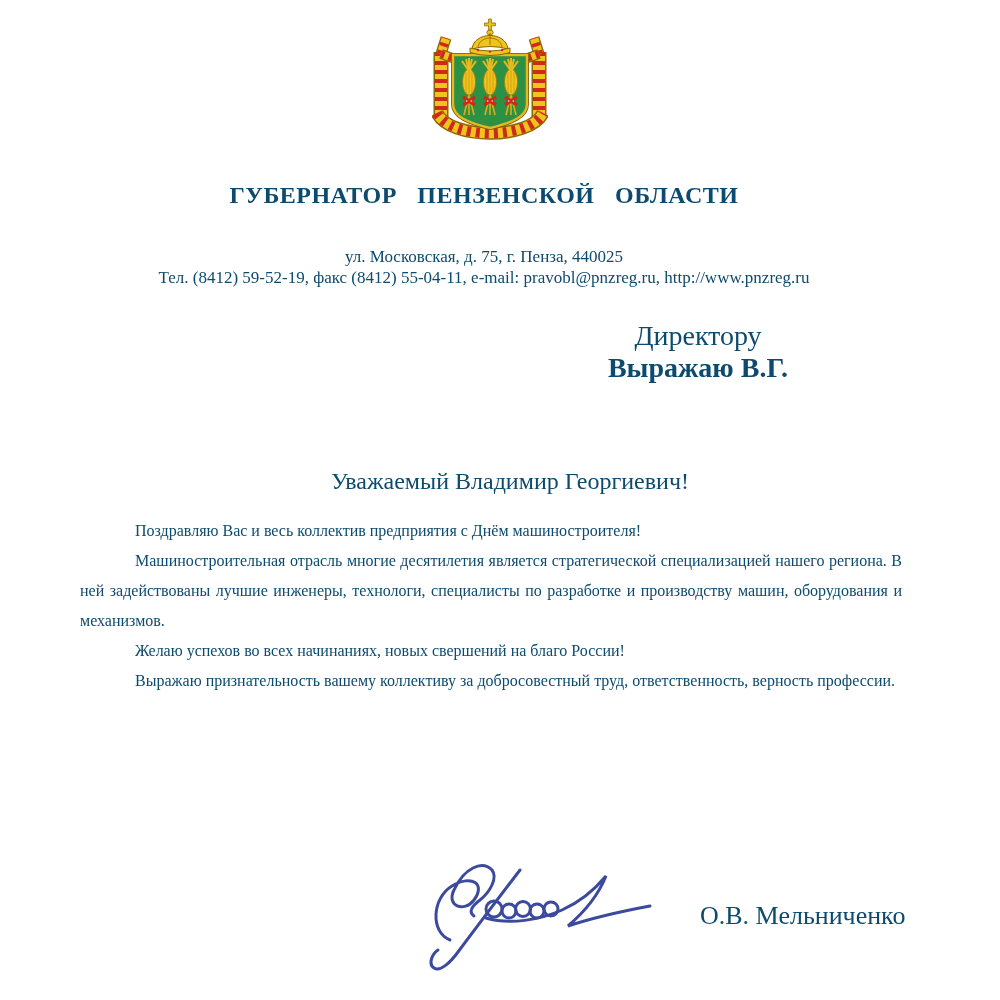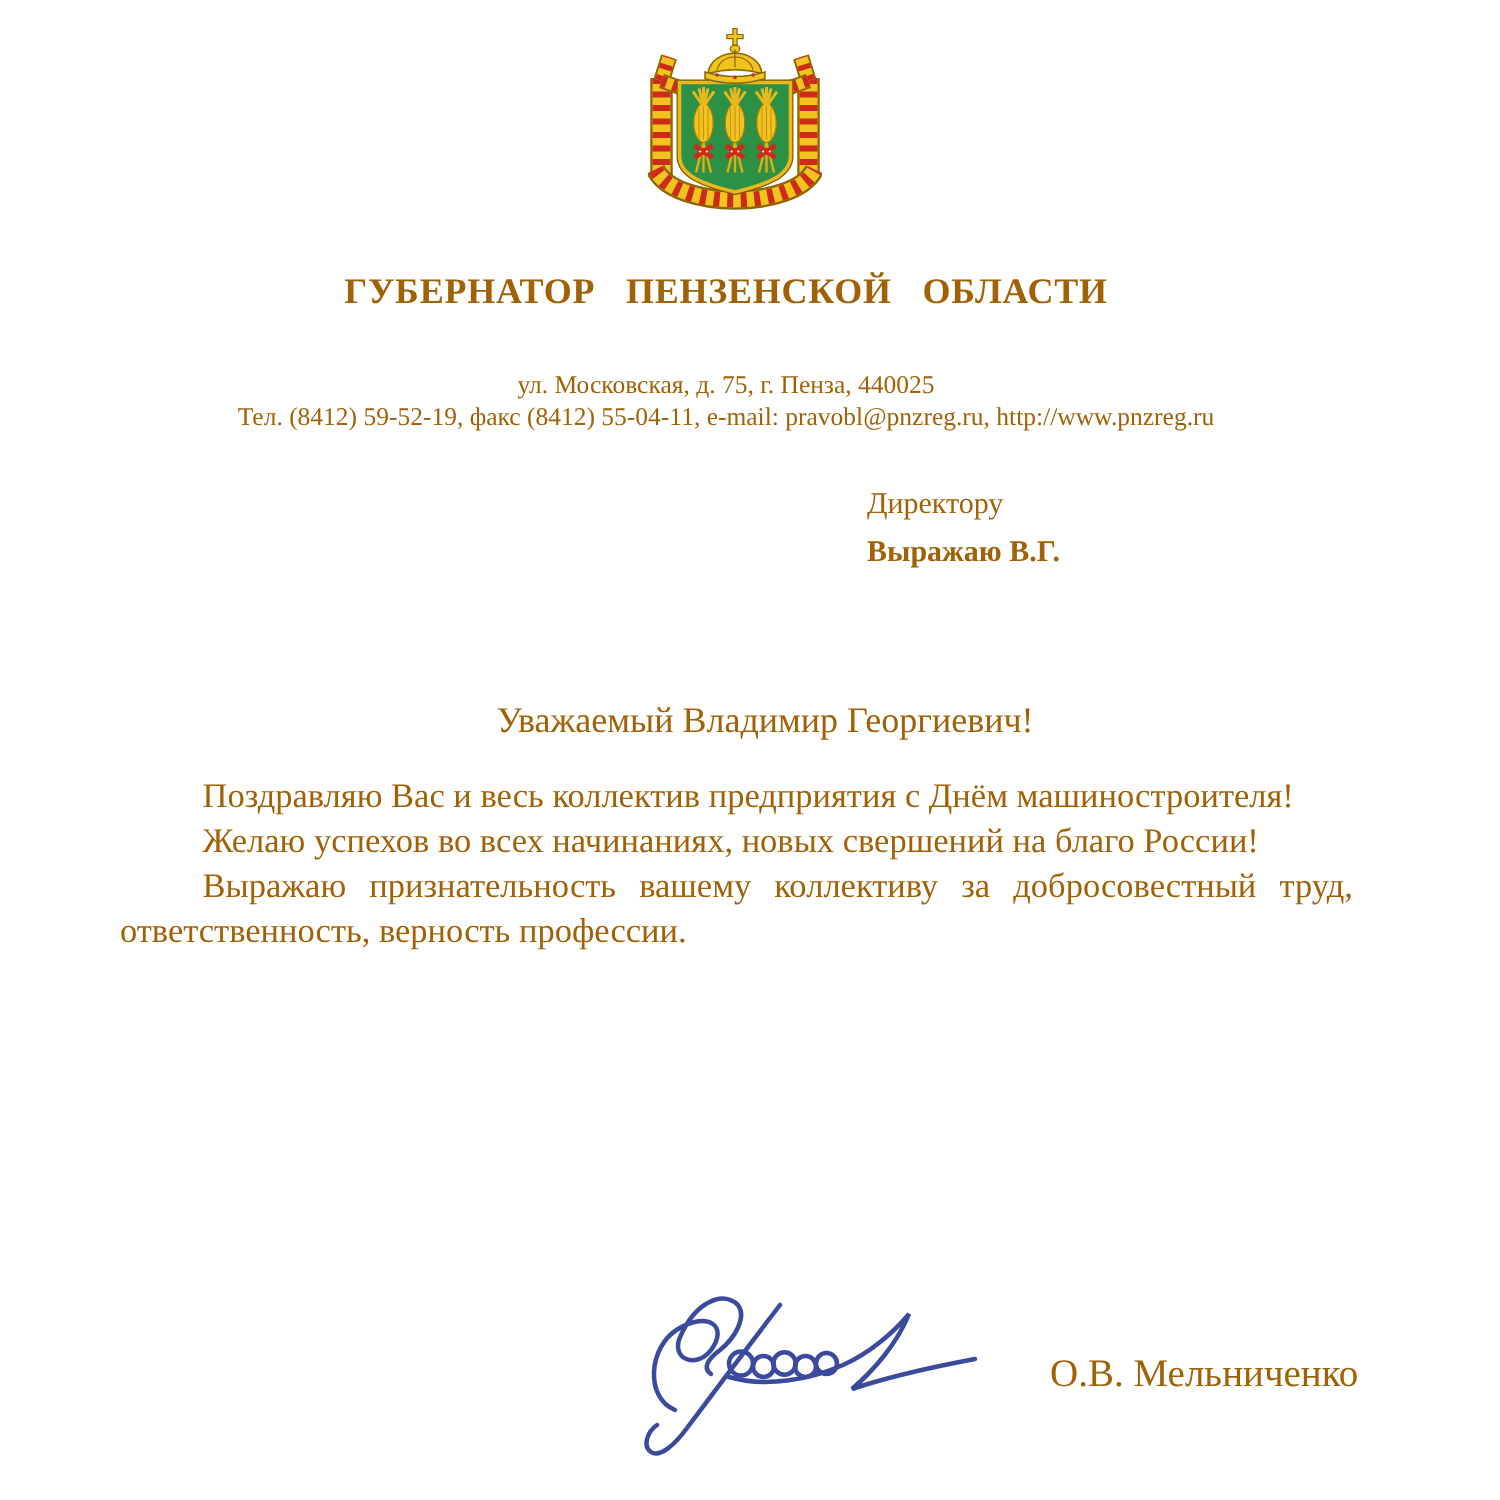--- a/index.html
+++ b/index.html
@@ -1,28 +1,28 @@
 <!DOCTYPE html>
 <html><head>
 <meta charset="utf-8">
 <style>
   html,body{margin:0;padding:0;background:#ffffff;}
   .page{
     position:relative;width:1000px;height:1000px;background:#ffffff;
-    font-family:"Liberation Serif","DejaVu Serif",serif;color:#a16207;overflow:hidden;
+    font-family:"Liberation Serif","DejaVu Serif",serif;color:#0c4a6e;overflow:hidden;
   }
   .emblem{position:absolute;left:432px;top:18px;width:116px;height:128px;}
   .letterhead-text{position:absolute;top:182px;left:-16px;width:1000px;text-align:center;}
   .org-title{font-weight:bold;font-size:24px;letter-spacing:.5px;word-spacing:14px;margin:0 0 37px 0;white-space:nowrap;}
   .addr{font-size:17px;line-height:21px;margin:0;}
-  .recipient{position:absolute;left:578px;top:320px;width:240px;text-align:left;font-size:20px;line-height:32px;}
+  .recipient{position:absolute;left:578px;top:320px;width:240px;text-align:center;font-size:28px;line-height:32px;}
   .recipient div{white-space:nowrap;}
   .recipient .r-name{font-weight:bold;}
   .salutation{position:absolute;top:468px;left:10px;width:1000px;text-align:center;font-size:24px;margin:0;}
-  .body-text{position:absolute;top:516px;left:80px;width:822px;font-size:23px;line-height:30px;text-align:justify;}
+  .body-text{position:absolute;top:516px;left:80px;width:822px;font-size:16px;line-height:30px;text-align:justify;}
   .body-text p{margin:0;text-indent:55px;}
   .sig-image{position:absolute;left:420px;top:848px;width:248px;height:128px;}
   .signer-name{position:absolute;left:700px;top:901px;font-size:26px;white-space:nowrap;}
 </style>
 </head>
 <body>
 
 <div class="page">
 
   <svg class="emblem" viewBox="0 0 116 128" aria-hidden="true">
@@ -112,20 +112,21 @@
 
   <div class="recipient">
     <div>Директору</div>
     <div class="r-name">Выражаю В.Г.</div>
   </div>
 
   <p class="salutation">Уважаемый Владимир Георгиевич!</p>
 
   <div class="body-text">
     <p>Поздравляю Вас и весь коллектив предприятия с Днём машиностроителя!</p>
+    <p>Машиностроительная отрасль многие десятилетия является стратегической специализацией нашего региона. В ней задействованы лучшие инженеры, технологи, специалисты по разработке и производству машин, оборудования и механизмов.</p>
     <p>Желаю успехов во всех начинаниях, новых свершений на благо России!</p>
     <p>Выражаю признательность вашему коллективу за добросовестный труд, ответственность, верность профессии.</p>
   </div>
 
   <svg class="sig-image" viewBox="0 0 248 128" aria-hidden="true">
     <g fill="none" stroke="#3b4a9d" stroke-width="3" stroke-linecap="round">
       <path d="M30,92 C10,84 12,50 32,38 C52,26 66,36 54,52 C44,65 26,58 34,42 C44,20 62,12 72,22 C78,30 70,44 60,52 C52,58 48,64 54,68"></path>
       <circle cx="74" cy="61" r="8"></circle>
       <circle cx="89" cy="63" r="7"></circle>
       <circle cx="103" cy="61" r="7.5"></circle>

